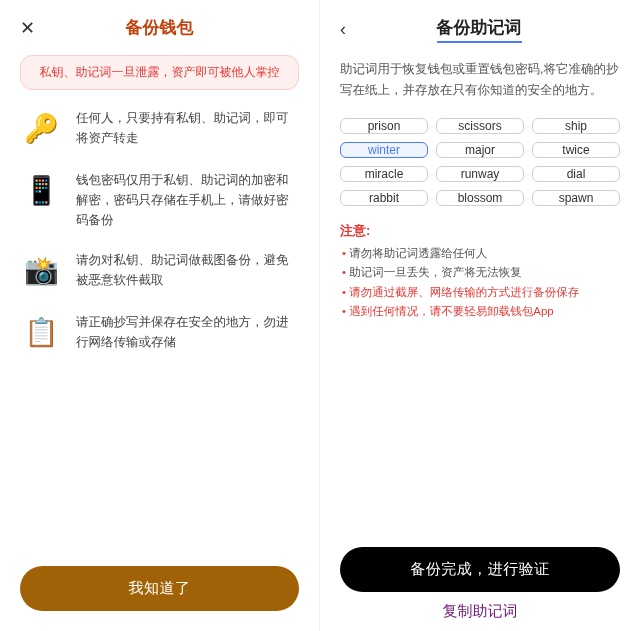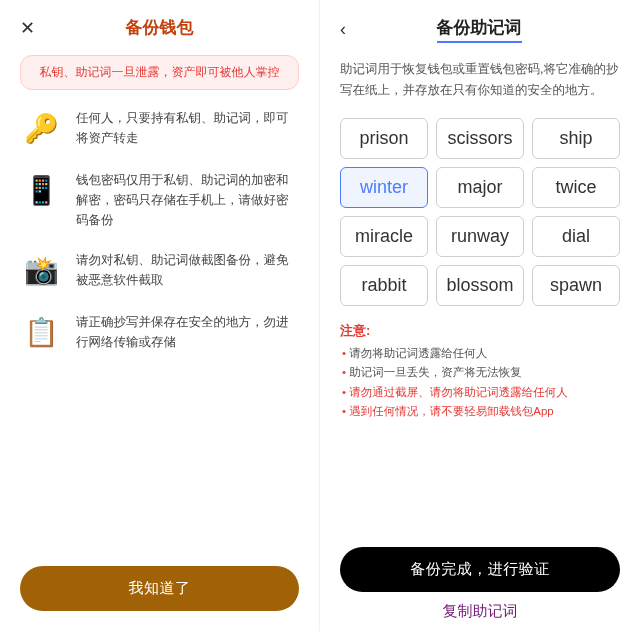--- a/index.html
+++ b/index.html
@@ -161,23 +161,23 @@
     .mnemonic-grid {
       display: grid;
       grid-template-columns: repeat(3, 1fr);
       gap: 8px;
       padding: 4px 20px 8px;
     }
 
     .mnemonic-word {
       border: 1.5px solid #d0d0d0;
       border-radius: 6px;
-      padding: 9px 6px;
+      padding: 0 6px;
       text-align: center;
-      font-size: 18px;
+      font-size: 12px;
       color: #333;
       background: #fff;
     }
 
     .mnemonic-word.highlighted {
       border-color: #4a7cff;
       background: #f0f4ff;
       color: #4a7cff;
     }
 
@@ -298,21 +298,21 @@
     <div class="mnemonic-word">dial</div>
     <div class="mnemonic-word">rabbit</div>
     <div class="mnemonic-word">blossom</div>
     <div class="mnemonic-word">spawn</div>
   </div>
 
   <div class="notes-section">
     <div class="notes-title">注意:</div>
     <div class="notes-item">请勿将助记词透露给任何人</div>
     <div class="notes-item">助记词一旦丢失，资产将无法恢复</div>
-    <div class="notes-item red">请勿通过截屏、请勿将助记词透露给任何人</div>
+    <div class="notes-item red">请勿通过截屏、网络传输的方式进行备份保存</div>
     <div class="notes-item red">遇到任何情况，请不要轻易卸载钱包App</div>
   </div>
 
   <div class="right-footer">
     <button class="backup-btn">备份完成，进行验证</button>
     <div class="copy-link">复制助记词</div>
   </div>
 </div>
 
 </body></html>

